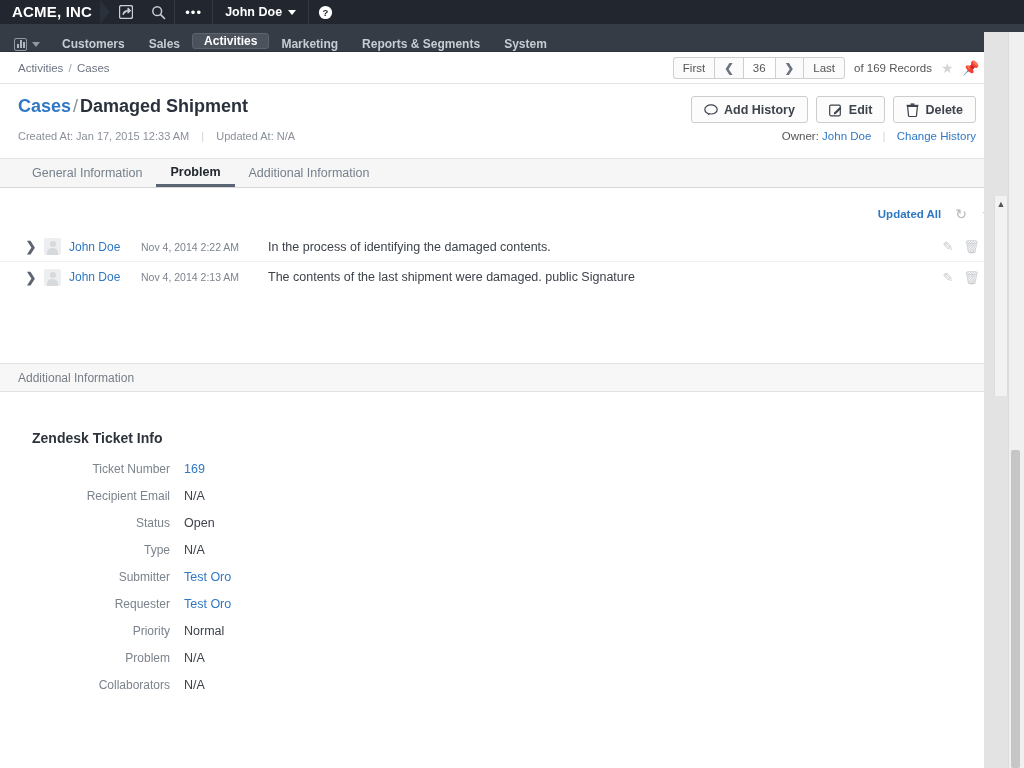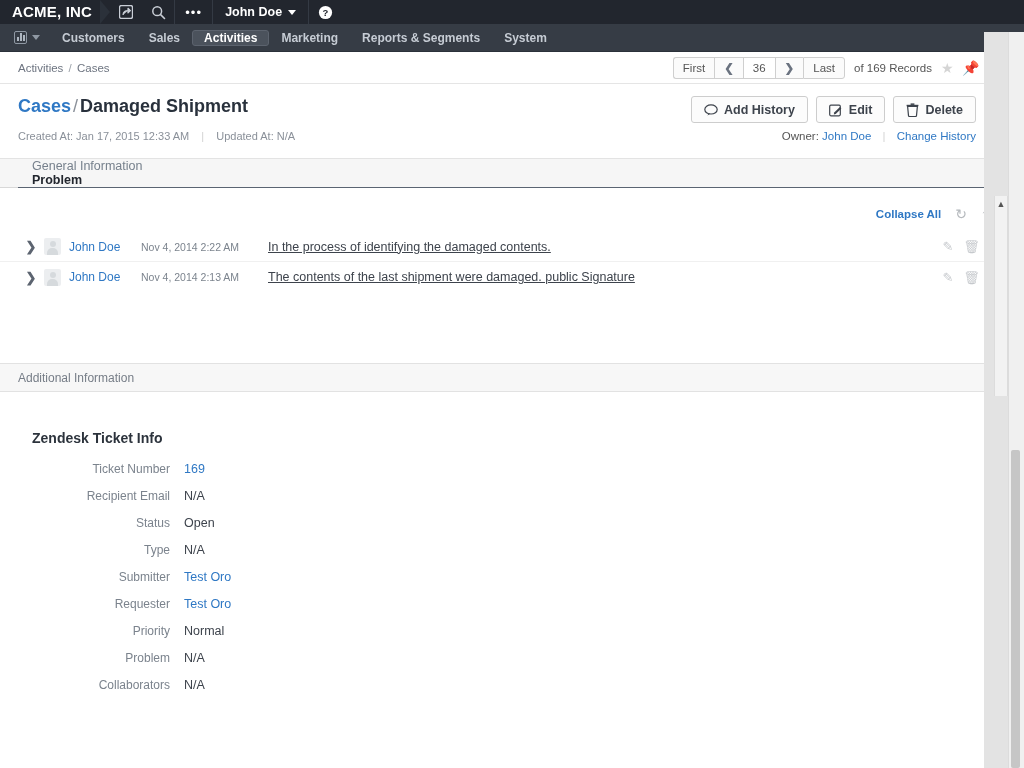--- a/index.html
+++ b/index.html
@@ -50,21 +50,21 @@
     width: 34px; border-left: 1px solid #343a44;
   }
   .caret-down {
     width: 0; height: 0; border-left: 4px solid transparent;
     border-right: 4px solid transparent; border-top: 5px solid #fff;
   }
 
   
   .mainnav {
     height: 28px; background: #363c45;
-    display: flex; align-items: center;
+    display: flex; align-items: flex-end;
     border-bottom: 1px solid #2b313a;
   }
   .nav-dash {
     display: flex; align-items: center; gap: 5px; padding: 0 10px 0 14px;
   }
   .dash-icon {
     width: 13px; height: 13px; border: 1px solid #8f98a3; border-radius: 2px;
     display: flex; align-items: flex-end; justify-content: center; gap: 1px;
     padding: 2px 1px;
   }
@@ -134,21 +134,21 @@
   .ownerline {
     position: absolute; right: 48px; top: 46px; font-size: 11.5px; color: #555;
   }
   .ownerline a { color: #2f78c4; text-decoration: none; }
   .ownerline .vdiv { color: #d5d5d5; padding: 0 8px; }
 
   
   .tabs {
     height: 30px; background: #f6f6f6; border-top: 1px solid #e3e3e3;
     border-bottom: 1px solid #d8d8d8;
-    display: flex; align-items: stretch; padding-left: 18px; flex-direction: column;
+    display: flex; align-items: stretch; padding-left: 18px;
   }
   .tab {
     display: flex; align-items: center; padding: 0 14px;
     font-size: 12.5px; color: #76808c; cursor: pointer;
   }
   .tab.active {
     color: #22262e; font-weight: bold; border-bottom: 3px solid #5a6472;
   }
 
   
@@ -181,21 +181,21 @@
     content: ""; position: absolute; left: 5.5px; top: 3px;
     width: 6px; height: 6px; border-radius: 50%; background: #d6dadd;
   }
   .cm-avatar::after {
     content: ""; position: absolute; left: 3px; top: 10px;
     width: 11px; height: 7px; border-radius: 5px 5px 0 0; background: #d6dadd;
   }
   .cm-author { font-size: 12px; color: #2f78c4; cursor: pointer; width: 62px; }
   .cm-date { font-size: 10.5px; color: #7c848e; margin-left: 10px; }
   .cm-body {
-    position: absolute; left: 268px; font-size: 12.5px; color: #3d434c; text-decoration: underline;
+    position: absolute; left: 268px; font-size: 12.5px; color: #3d434c;
   }
   .cm-acts {
     position: absolute; right: 44px; display: flex; gap: 10px;
     color: #c6c9cd; font-size: 13px;
   }
   .cm-acts span { cursor: pointer; }
 
   
   .addl-head {
     height: 28px; background: #f7f7f7; border-bottom: 1px solid #e2e2e2;
@@ -358,21 +358,21 @@
 
 <div class="tabs">
   <div class="tab">General Information</div>
   <div class="tab active">Problem</div>
   <div class="tab">Additional Information</div>
 </div>
 
 <div class="panelwrap">
   <div class="comments">
     <div class="cm-toolbar">
-      <span class="lnk">Collapse All</span>
+      <span class="lnk">Updated All</span>
       <span class="ic-gray">↻</span>
       <span class="ic-gray">↑</span>
     </div>
 
     <div class="cm-row">
       <span class="cm-chevron">❯</span>
       <span class="cm-avatar"></span>
       <span class="cm-author">John Doe</span>
       <span class="cm-date">Nov 4, 2014 2:22 AM</span>
       <span class="cm-body">In the process of identifying the damaged contents.</span>

